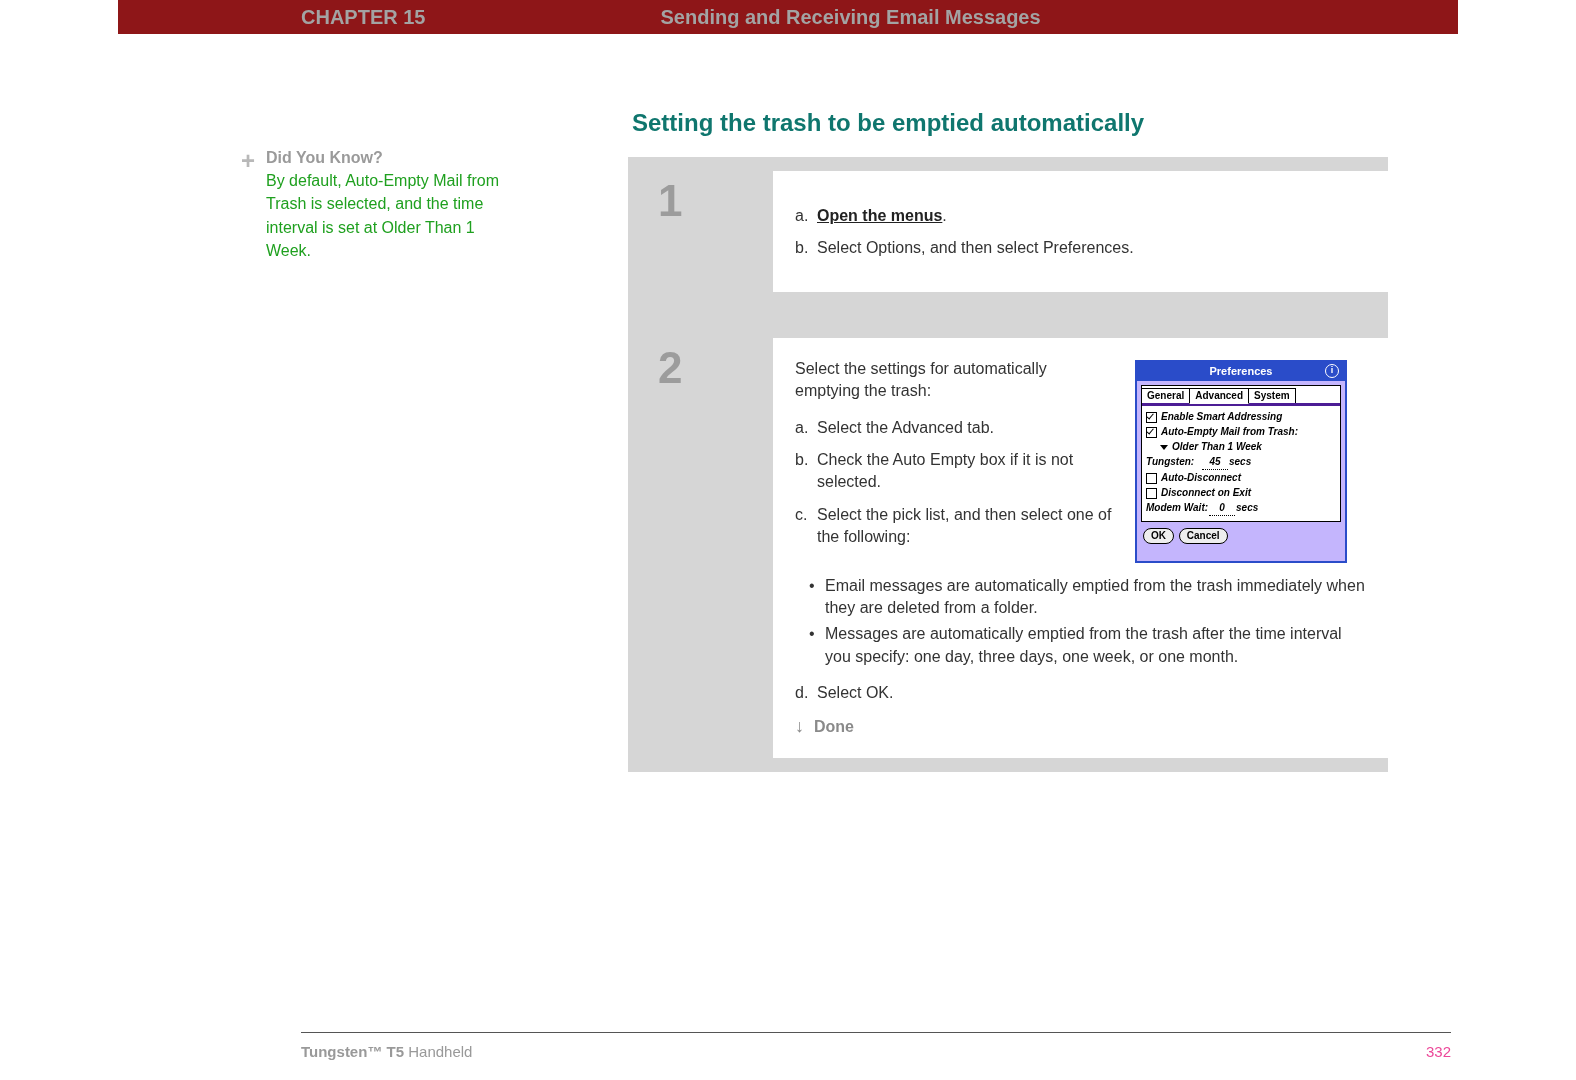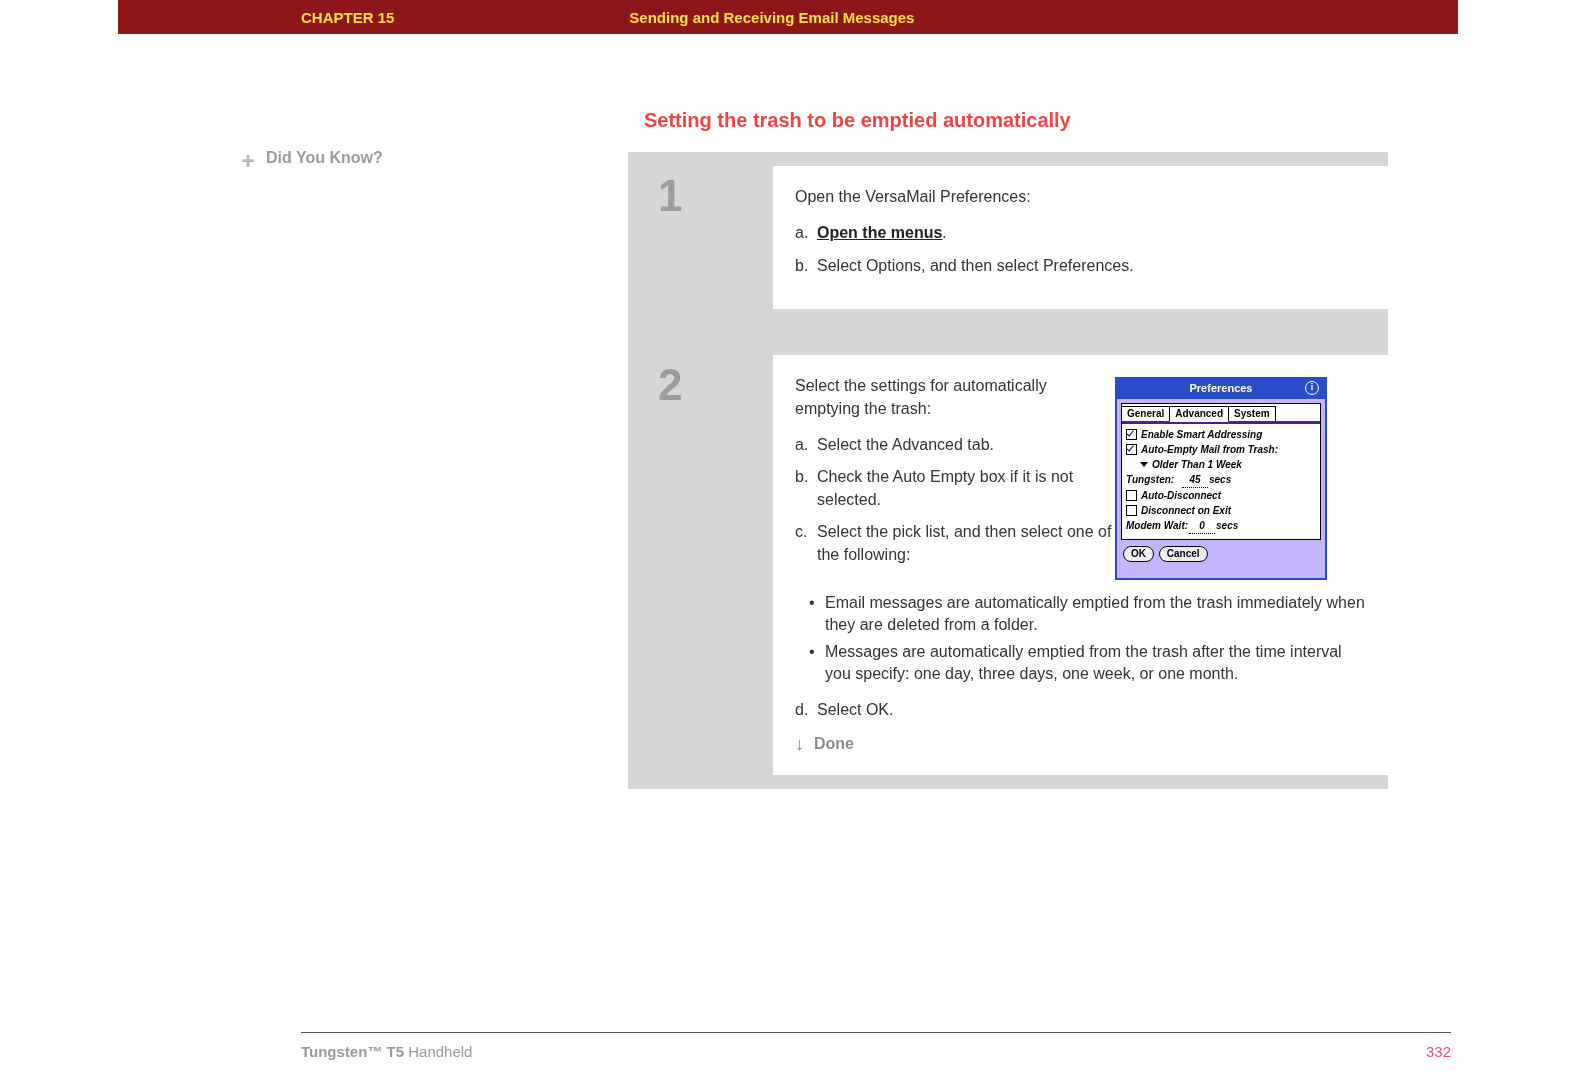--- a/index.html
+++ b/index.html
@@ -15,23 +15,23 @@
     margin: 0 auto;
     position: relative;
     min-height: 1080px;
     box-sizing: border-box;
   }
 
   
   .hdr {
     background: #8e1618;
     height: 34px;
-    color: #fde047;
-    font-weight: bold;
-    font-size: 15px;
+    color: #a3a3a3;
+    font-weight: bold;
+    font-size: 20px;
     display: flex;
     align-items: center;
   }
   .hdr .chap {
     margin-left: 183px;
   }
   .hdr .title {
     margin-left: 235px;
   }
 
@@ -64,24 +64,24 @@
   .side-tip .tip-body {
     color: #1fa01f;
   }
 
   
   .main-col {
     margin-left: 510px;
     width: 760px;
   }
   .sect-title {
-    color: #ef4444;
-    font-size: 20px;
-    font-weight: bold;
-    margin: 0 0 20px 16px;
+    color: #0f766e;
+    font-size: 24px;
+    font-weight: bold;
+    margin: 0 0 20px 4px;
   }
 
   .steps-wrap {
     background: #d6d6d6;
   }
   .step {
     display: flex;
     background: #d6d6d6;
     padding: 14px 0;
   }
@@ -145,20 +145,21 @@
     margin-top: 6px;
   }
   .done-row .arr {
     margin-right: 10px;
     font-size: 18px;
     color: #8a8a8a;
   }
 
   .step2-flex {
     display: flex;
+    gap: 20px;
   }
   .step2-flex .left-text {
     flex: 1 1 auto;
     max-width: 320px;
   }
 
   
   .palm {
     width: 212px;
     border: 2px solid #2a4cc9;
@@ -324,31 +325,31 @@
   <div class="hdr">
     <div class="chap">CHAPTER 15</div>
     <div class="title">Sending and Receiving Email Messages</div>
   </div>
 
   <div class="body-area">
 
     <div class="side-tip">
       <div class="plus">+</div>
       <span class="tip-head">Did You Know?</span><br>
+      <span class="tip-body">By default, Auto-Empty Mail from Trash is selected, and the time interval is set at Older Than 1 Week.</span>
     </div>
 
     <div class="main-col">
       <p class="sect-title">Setting the trash to be emptied automatically</p>
 
       <div class="steps-wrap">
 
         <div class="step">
           <div class="num-col">1</div>
           <div class="txt-col">
-            <div>Open the VersaMail Preferences:</div>
             <div class="sub-list">
               <div class="sub-item">
                 <div class="slabel">a.</div>
                 <div class="sbody">
                   <span class="link-und">Open the menus</span><span>.</span>
                 </div>
               </div>
               <div class="sub-item">
                 <div class="slabel">b.</div>
                 <div class="sbody">Select Options, and then select Preferences.</div>

